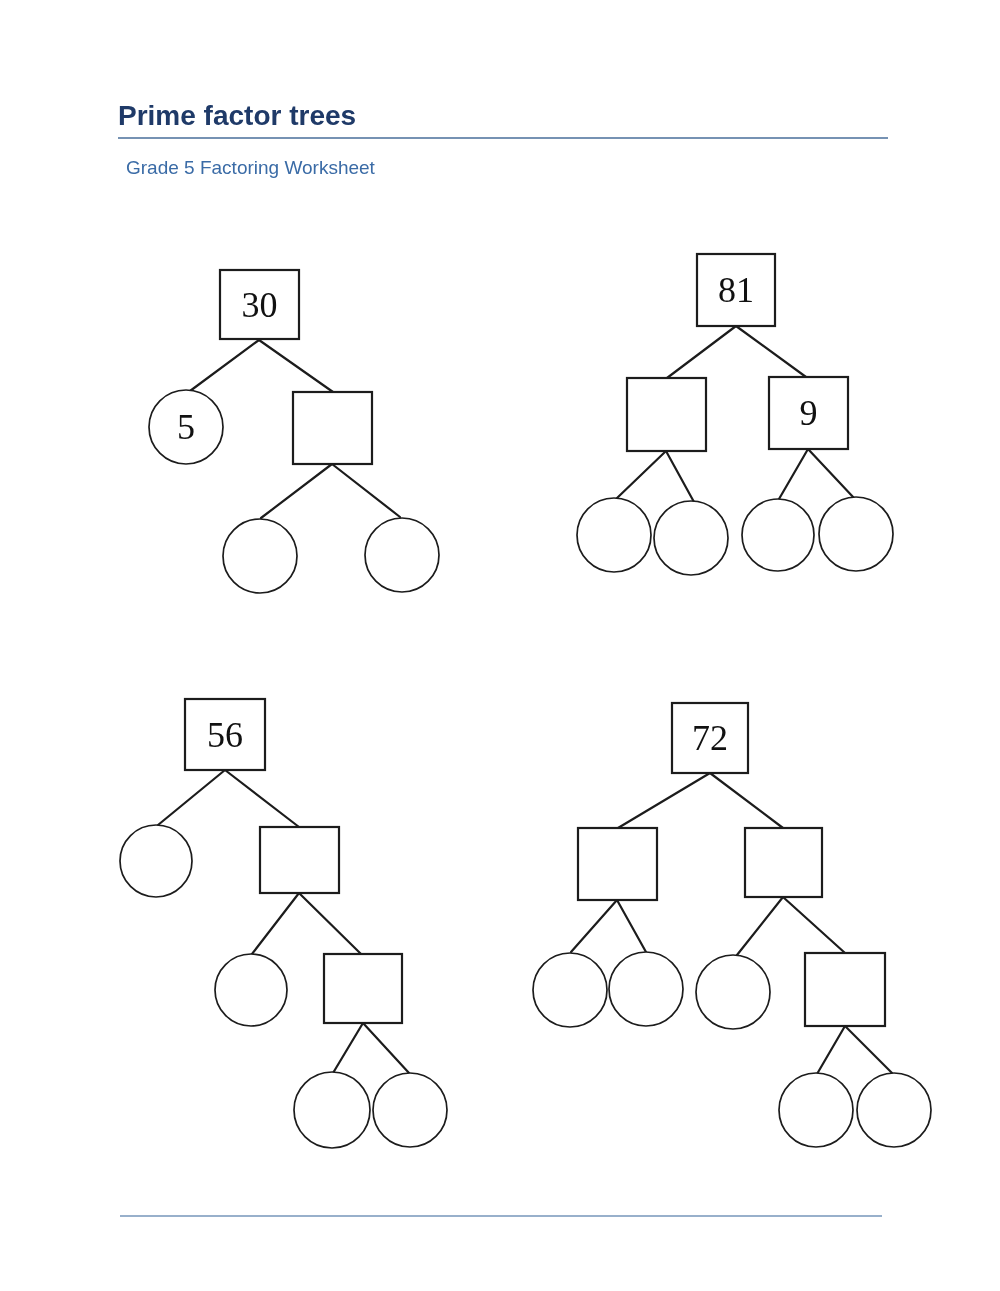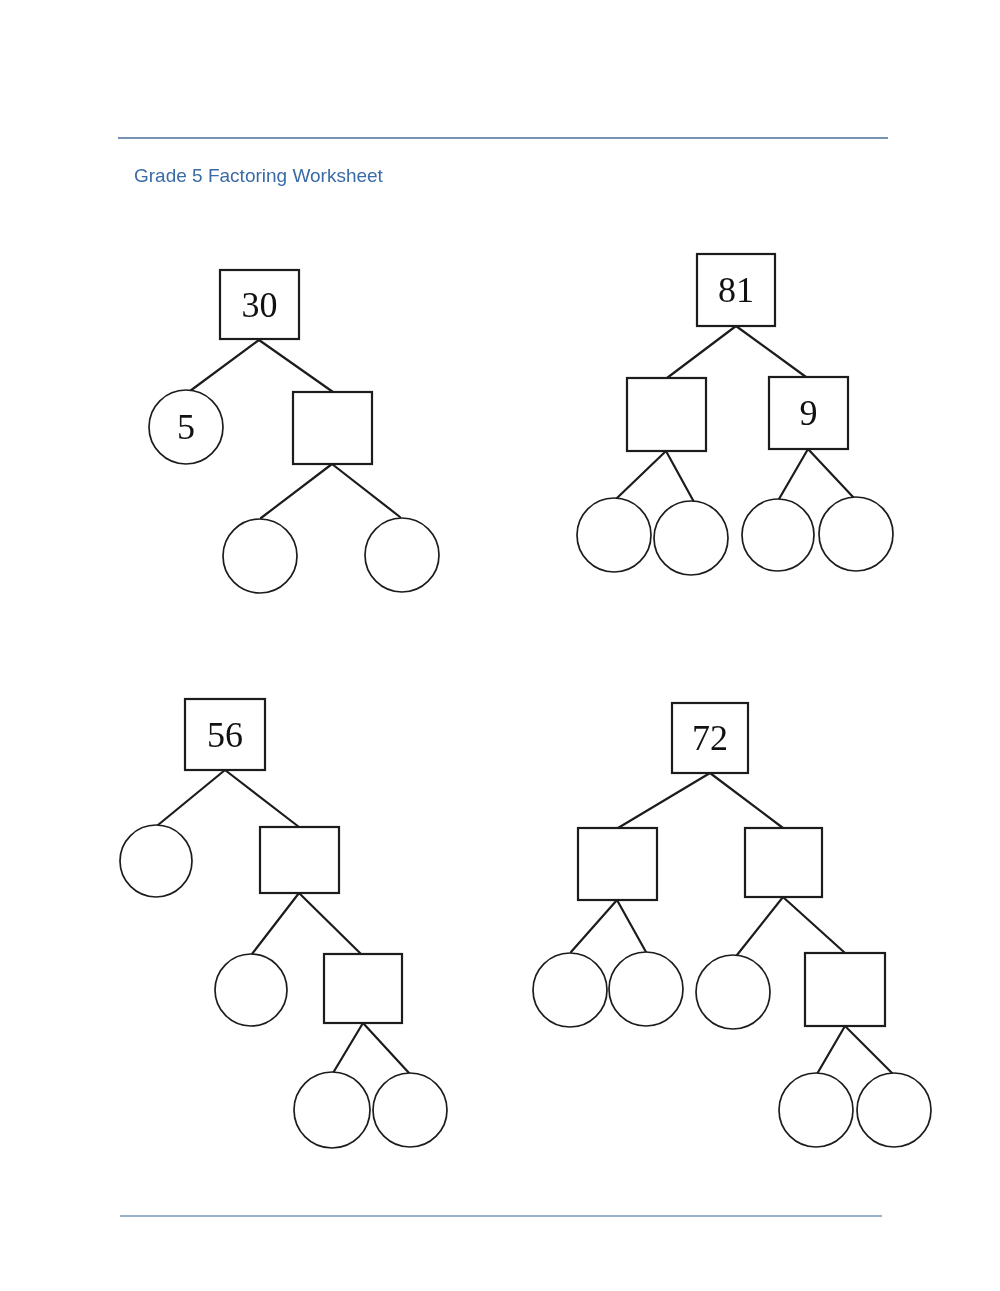--- a/index.html
+++ b/index.html
@@ -5,41 +5,42 @@
   html,body{margin:0;padding:0;background:#ffffff;}
   body{width:1000px;height:1291px;position:relative;overflow:hidden;
        font-family:"Liberation Sans",sans-serif;}
   .page{position:absolute;inset:0;background:#ffffff;}
 
   .title{position:absolute;left:118px;top:102px;margin:0;
          font-family:"Liberation Sans",sans-serif;font-weight:bold;
          font-size:28px;line-height:1;color:#1F3A68;}
   .title-rule{position:absolute;left:118px;top:137px;width:770px;height:2px;
               background:#5E7FA6;opacity:.85;}
-  .subtitle{position:absolute;left:118px;top:149px;margin:16px;
+  .subtitle{position:absolute;left:118px;top:149px;margin:8px;
             font-size:19px;line-height:1.2;color:#3A6BA6;}
   .instruction{position:absolute;left:118px;top:195px;margin:0;
                font-size:19px;line-height:1.2;color:#1b1b1b;}
 
   .trees-canvas{position:absolute;left:0;top:0;width:1000px;height:1291px;}
 
   .branch{stroke:#1c1c1c;stroke-width:2.2;stroke-linecap:round;}
   .node-box{fill:#ffffff;stroke:#1c1c1c;stroke-width:2.2;}
   .node-circle{fill:#ffffff;stroke:#1c1c1c;stroke-width:1.7;}
   .node-label{font-family:"Liberation Serif","DejaVu Serif",serif;
               font-size:36px;fill:#111111;}
 
   .footer-rule{position:absolute;left:120px;top:1215px;width:762px;height:2px;
                background:#7E9CBE;opacity:.8;}
 </style>
 </head>
 <body>
 
 <div class="page">
 
+  <h1 class="title">Prime factor trees</h1>
   <div class="title-rule"></div>
   <div class="subtitle">Grade 5 Factoring Worksheet</div>
 
   <svg class="trees-canvas" viewBox="0 0 1000 1291" xmlns="http://www.w3.org/2000/svg">
       <g>
         <line x1="259" y1="340" x2="190" y2="391" class="branch"></line>
         <line x1="259" y1="340" x2="333" y2="392" class="branch"></line>
         <line x1="332" y1="464" x2="261" y2="518" class="branch"></line>
         <line x1="332" y1="464" x2="400" y2="517" class="branch"></line>
         <rect x="220" y="270" width="79" height="69" class="node-box"></rect>

